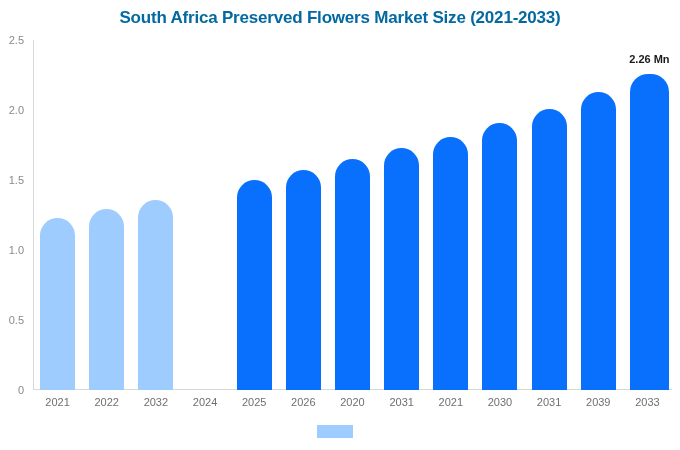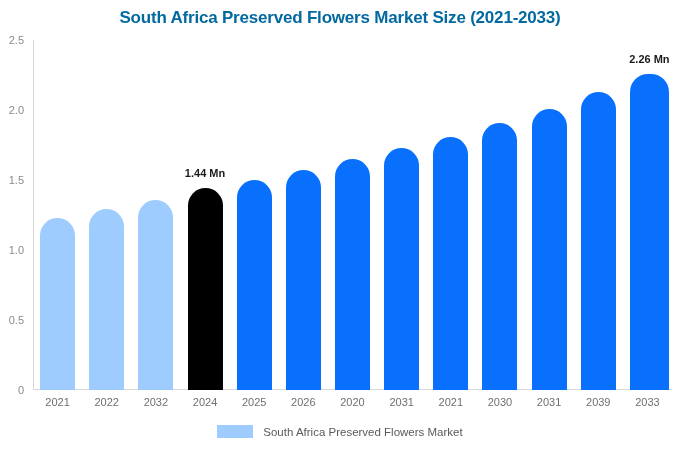--- a/index.html
+++ b/index.html
@@ -164,24 +164,20 @@
       </div>
     <div id="bars-layer">
         <div class="bar-group" style="left: 7.07692px; width: 35px;">
           <div class="bar" style="height: 172.2px; background: rgb(159, 204, 255);"></div>
         </div>
         <div class="bar-group" style="left: 56.2308px; width: 35px;">
           <div class="bar" style="height: 180.6px; background: rgb(159, 204, 255);"></div>
         </div>
         <div class="bar-group" style="left: 105.385px; width: 35px;">
           <div class="bar" style="height: 190.4px; background: rgb(159, 204, 255);"></div>
-        </div>
-        <div class="bar-group" style="left: 154.538px; width: 35px;">
-          <div class="bar" style="height: 201.6px; background: rgb(0, 0, 0);"></div>
-          <div class="bar-value-label" style="bottom: 210.6px;">1.44 Mn</div>
         </div>
         <div class="bar-group" style="left: 203.692px; width: 35px;">
           <div class="bar" style="height: 210px; background: rgb(8, 112, 253);"></div>
         </div>
         <div class="bar-group" style="left: 252.846px; width: 35px;">
           <div class="bar" style="height: 219.8px; background: rgb(8, 112, 253);"></div>
         </div>
         <div class="bar-group" style="left: 302px; width: 35px;">
           <div class="bar" style="height: 231px; background: rgb(8, 112, 253);"></div>
         </div>
@@ -219,17 +215,16 @@
       <div class="x-tick-label" style="left: 393.231px; width: 49.1538px;">2021</div>
       <div class="x-tick-label" style="left: 442.385px; width: 49.1538px;">2030</div>
       <div class="x-tick-label" style="left: 491.538px; width: 49.1538px;">2031</div>
       <div class="x-tick-label" style="left: 540.692px; width: 49.1538px;">2039</div>
       <div class="x-tick-label" style="left: 589.846px; width: 49.1538px;">2033</div>
     </div>
 
   <div id="legend">
       <div class="legend-item">
         <span class="legend-swatch" style="background: rgb(159, 204, 255);"></span>
-        <span class="legend-label">South Africa Preserved Flowers Market</span>
       </div>
     </div>
 
 </div>
 
 </body></html>

